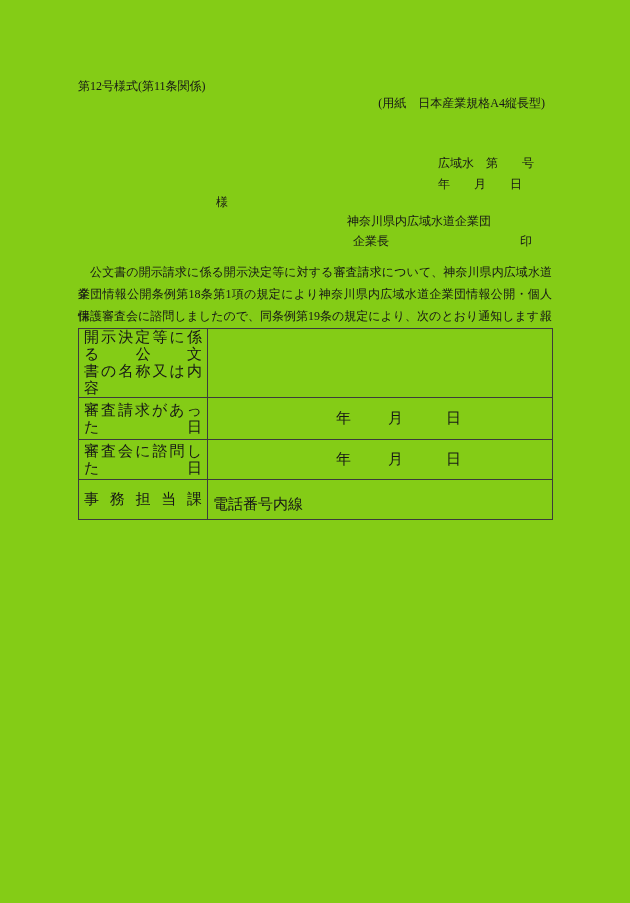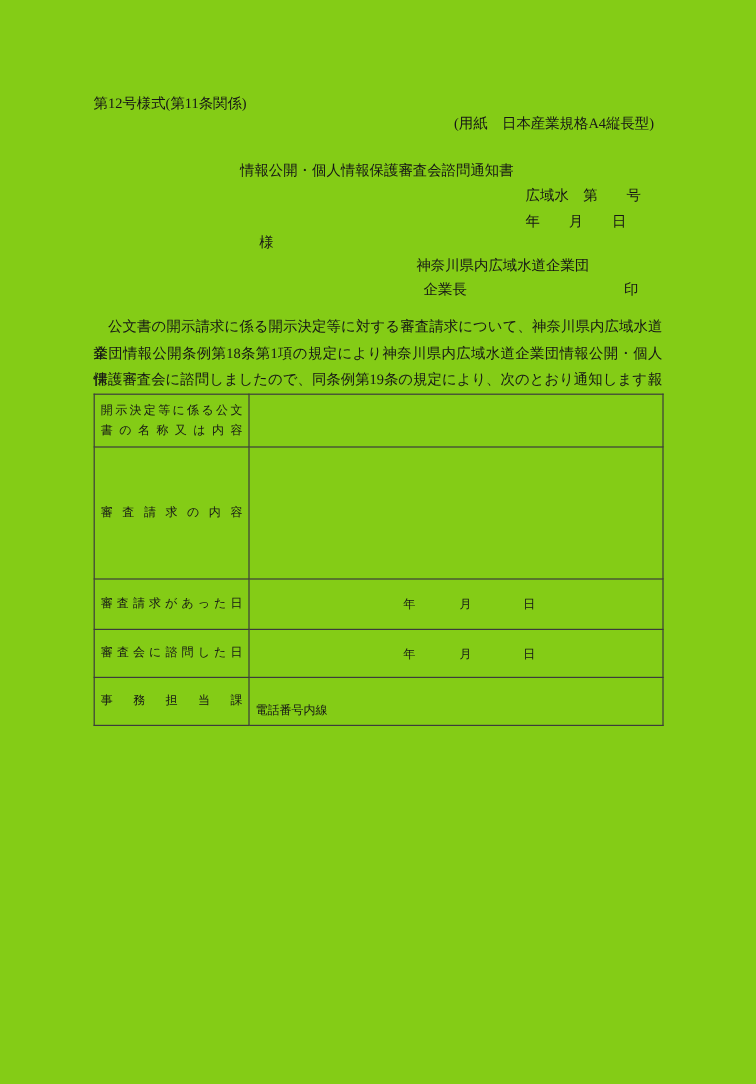--- a/index.html
+++ b/index.html
@@ -45,21 +45,21 @@
     text-align: left;
   }
 
   table.form-table {
     position: absolute;
     left: 78px;
     top: 328px;
     width: 474px;
     border-collapse: collapse;
     table-layout: fixed;
-    font-size: 10px;
+    font-size: 15px;
     color: #161616;
     padding-left: 18px;
   }
   .form-table td {
     border: 1px solid #3c3c3c;
     padding: 0;
     vertical-align: middle;
   }
   .form-table td.lbl { padding: 0 5px; }
   .spread {
@@ -89,21 +89,20 @@
   }
   .contact-row .ext { }
 </style>
 </head>
 <body>
 
 <div class="page">
 
   <div class="abs form-number">第12号様式(第11条関係)</div>
   <div class="abs paper-note">(用紙　日本産業規格A4縦長型)</div>
-  <div class="abs doc-title">情報公開・個人情報保護審査会諮問通知書</div>
   <div class="abs doc-number">広域水　第　　号</div>
   <div class="abs date-line">年　　月　　日</div>
   <div class="abs addressee">様</div>
   <div class="abs org-name">神奈川県内広域水道企業団</div>
   <div class="abs org-title">企業長</div>
   <div class="abs seal">印</div>
 
   <div class="body-par">
     <div class="jline">　公文書の開示請求に係る開示決定等に対する審査請求について、神奈川県内広域水道企</div>
     <div class="jline">業団情報公開条例第18条第1項の規定により神奈川県内広域水道企業団情報公開・個人情報</div>
@@ -113,26 +112,20 @@
   <table class="form-table">
     <colgroup>
       <col style="width:129px">
       <col style="width:345px">
     </colgroup>
     <tbody>
         <tr class="r1">
       <td class="lbl">
         <div class="spread">開示決定等に係る公文</div>
         <div class="spread">書の名称又は内容</div>
-      </td>
-      <td></td>
-    </tr>
-    <tr class="r2">
-      <td class="lbl">
-        <div class="spread">審査請求の内容</div>
       </td>
       <td></td>
     </tr>
     <tr class="r3">
       <td class="lbl">
         <div class="spread">審査請求があった日</div>
       </td>
       <td>
         <div class="date-row">
           <span>年</span>

